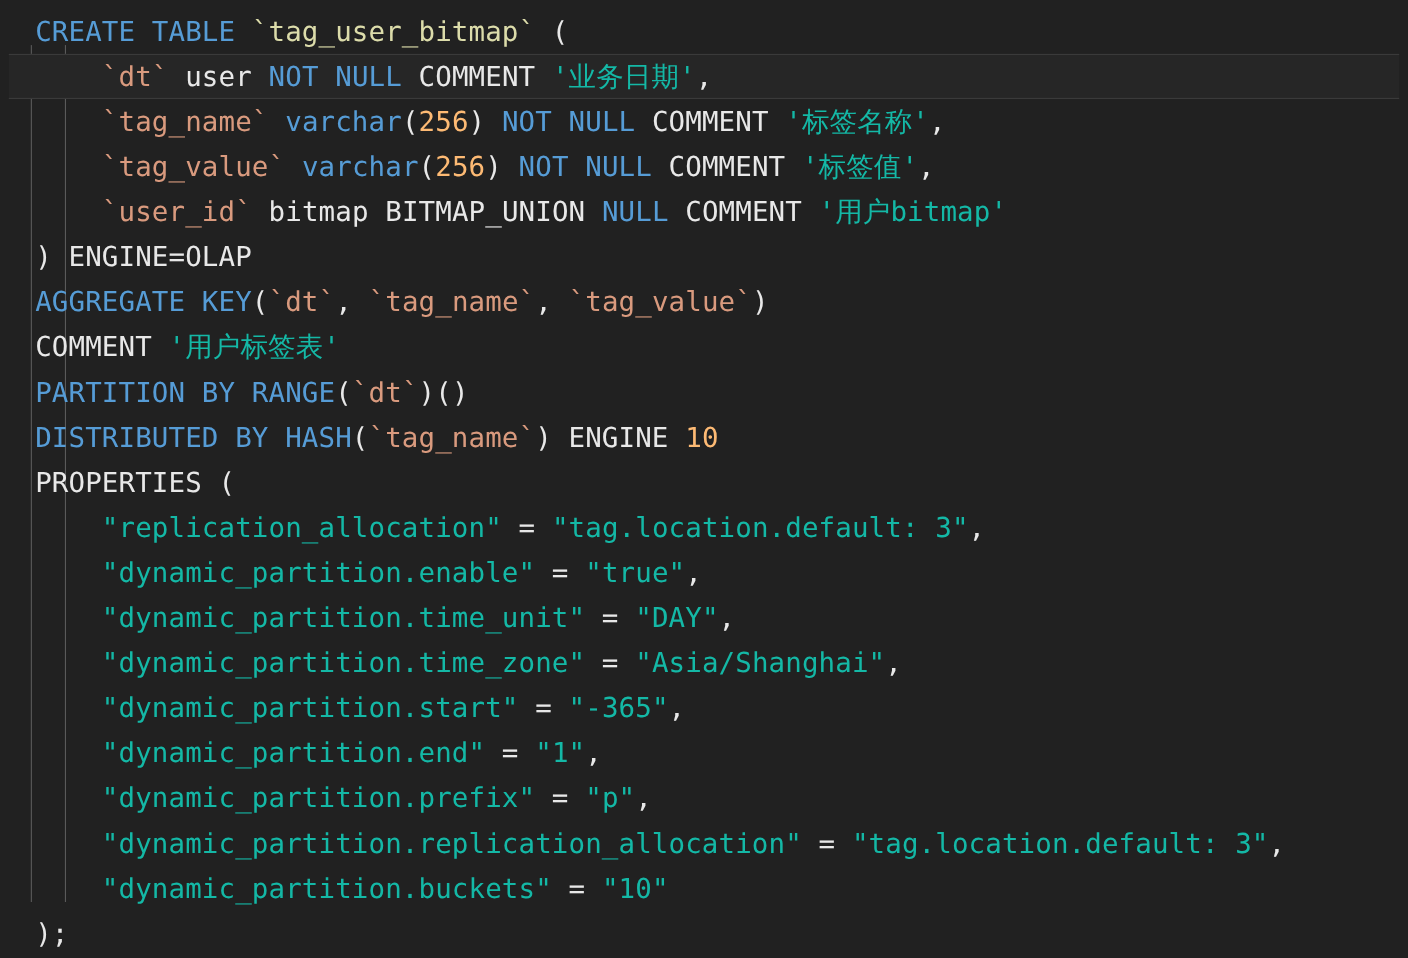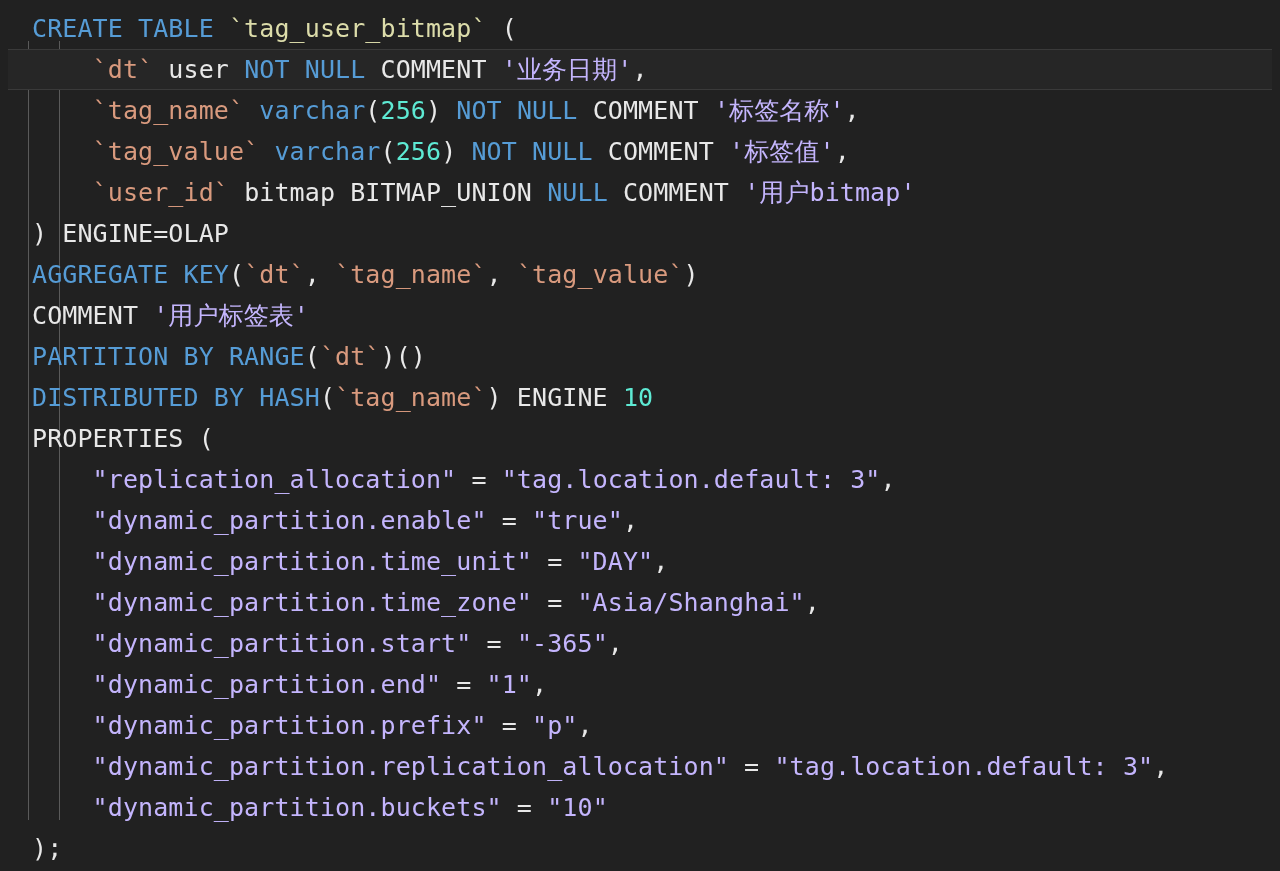--- a/index.html
+++ b/index.html
@@ -59,21 +59,21 @@
   }
 
   
   .kw    { color: #569cd6; }  
   .tbl   { color: #dcdcaa; }  
   .ident { color: #d99a7e; text-align: center; }  
   .str   { color: #d99a7e; }  
   .num   { color: #b5cea8; }  
   .plain { color: #e8e8e8; }  
 </style>
-<style>#editor{background:#212121;}.kw{color:#569cd6;}.tbl{color:#dcdcaa;}.ident{color:#d99a7e;}.str{color:#c4b5fd;margin-top:13px;}.num{color:#5eead4;}.plain{color:#e8e8e8;}.line{font-size:25px;height:41px;line-height:41px;}.line.active{background:#262626;}.indent-guide{background:#5a5a5a;}</style></head>
+<style>#editor{background:#212121;}.kw{color:#569cd6;}.tbl{color:#dcdcaa;}.ident{color:#d99a7e;}.str{color:#14b8a6;margin-top:13px;}.num{color:#fdba74;}.plain{color:#e8e8e8;}.line{font-size:25px;height:41px;line-height:41px;}.line.active{background:#262626;}.indent-guide{background:#5a5a5a;}</style></head>
 <body>
 
 <div id="editor">
   <div class="indent-guide" style="left: 28px; top: 41px; height: 779px;"></div>
   <div class="indent-guide" style="left: 59px; top: 41px; height: 779px;"></div>
   <div class="code-lines" id="code-lines">
       <div class="line"><span class="kw">CREATE TABLE </span><span class="tbl">`tag_user_bitmap`</span><span class="plain"> (</span></div>
       <div class="line active"><span class="plain">    </span><span class="ident">`dt`</span><span class="plain"> user </span><span class="kw">NOT NULL</span><span class="plain"> COMMENT </span><span class="str">'业务日期'</span><span class="plain">,</span></div>
       <div class="line"><span class="plain">    </span><span class="ident">`tag_name`</span><span class="plain"> </span><span class="kw">varchar</span><span class="plain">(</span><span class="num">256</span><span class="plain">) </span><span class="kw">NOT NULL</span><span class="plain"> COMMENT </span><span class="str">'标签名称'</span><span class="plain">,</span></div>
       <div class="line"><span class="plain">    </span><span class="ident">`tag_value`</span><span class="plain"> </span><span class="kw">varchar</span><span class="plain">(</span><span class="num">256</span><span class="plain">) </span><span class="kw">NOT NULL</span><span class="plain"> COMMENT </span><span class="str">'标签值'</span><span class="plain">,</span></div>

